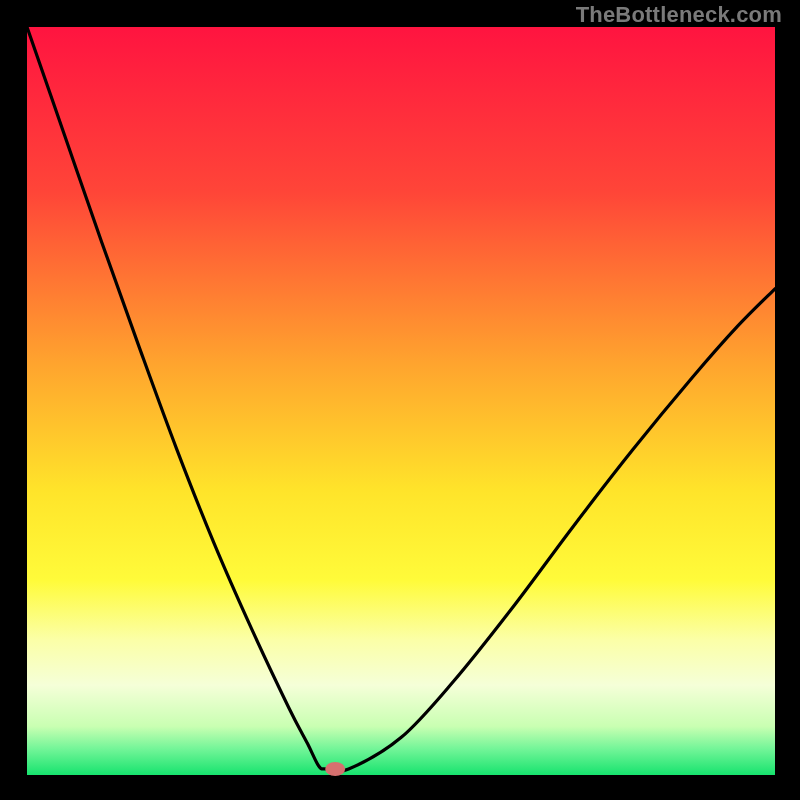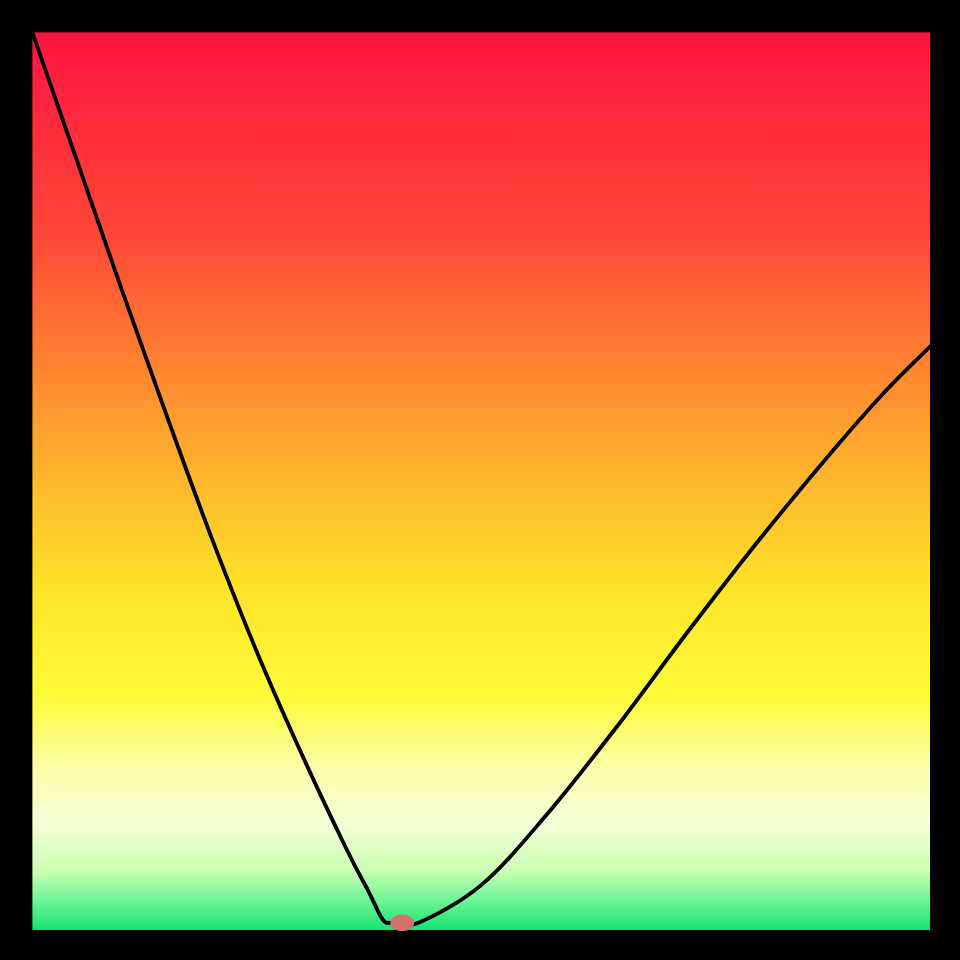--- a/index.html
+++ b/index.html
@@ -31,20 +31,21 @@
   svg {
     position: absolute;
     left: 0;
     top: 0;
   }
 </style>
 </head>
 <body>
 <div class="frame">
 
+  <div class="attribution">TheBottleneck.com</div>
 
   <svg id="chart-svg" width="800" height="800">
     <defs>
       <linearGradient id="bg-grad" x1="0" y1="0" x2="0" y2="1">
           <stop offset="0.00%" stop-color="#ff1440"></stop>
           <stop offset="22.00%" stop-color="#ff4538"></stop>
           <stop offset="45.00%" stop-color="#ffa42e"></stop>
           <stop offset="62.00%" stop-color="#ffe42a"></stop>
           <stop offset="74.00%" stop-color="#fffb3a"></stop>
           <stop offset="82.00%" stop-color="#fbffa8"></stop>

